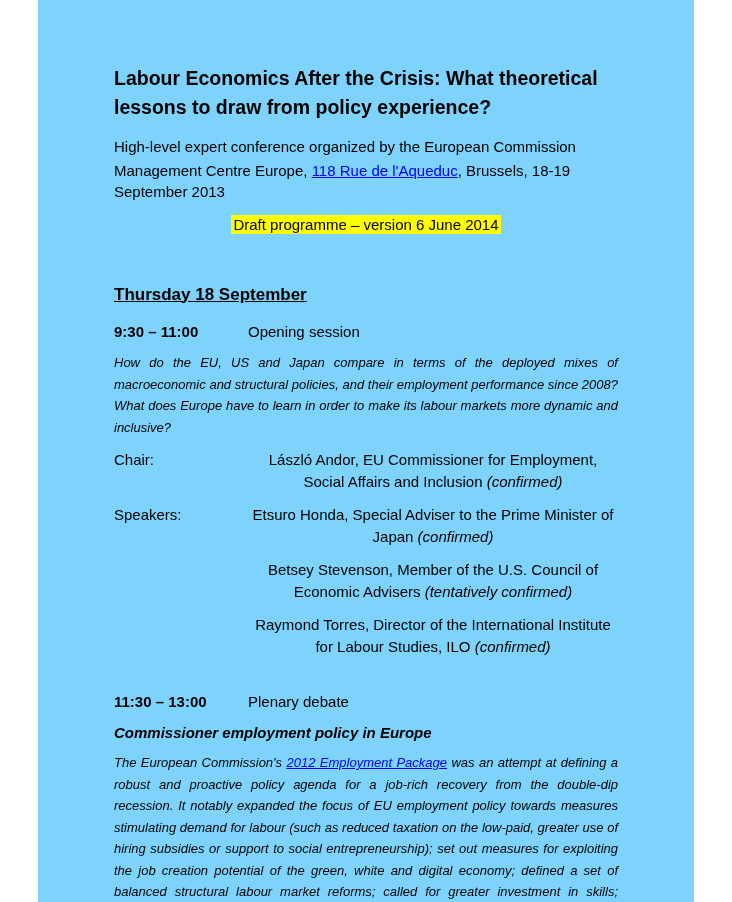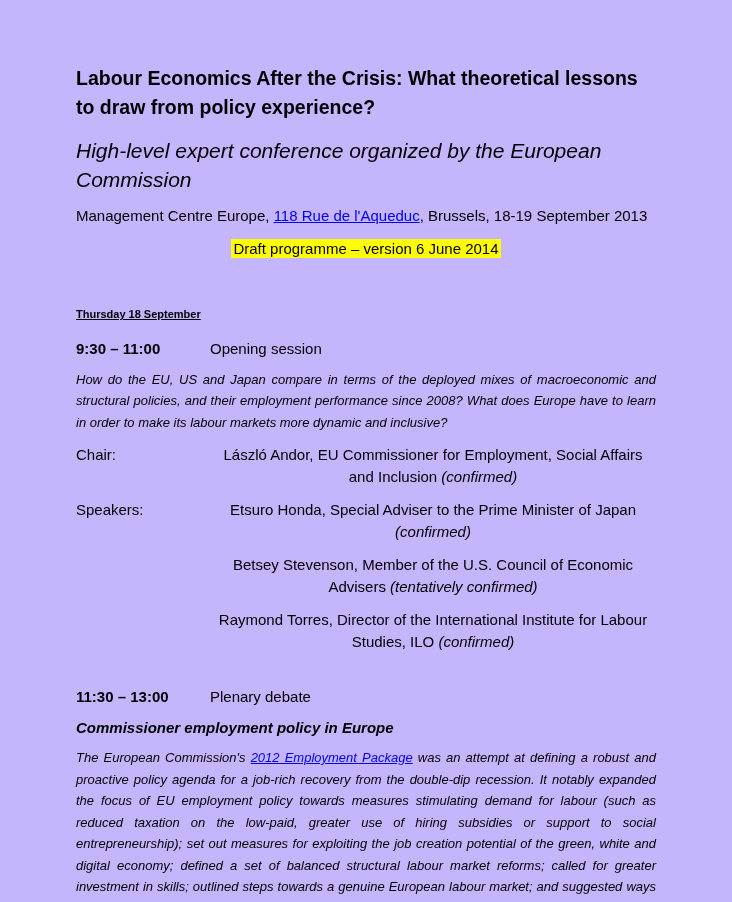--- a/index.html
+++ b/index.html
@@ -1,38 +1,37 @@
 <!DOCTYPE html>
 <html style="--link-color: #0000ee; --highlight: #ffff00;"><head>
 <meta charset="utf-8">
 <style>
   * { margin: 0; padding: 0; box-sizing: border-box; }
   html, body { background: #ffffff; }
   .page {
     position: relative;
-    width: 732px;
+    width: 656px;
     height: 902px;
     margin: 0 auto;
-    background: #c4b5fd;
+    background: #7dd3fc;
     font-family: "Liberation Sans", "DejaVu Sans", sans-serif;
     color: #000000;
     padding: 64px 76px 0 76px;
     overflow: hidden;
   }
   .doc-title {
     font-size: 19.5px;
     font-weight: bold;
     line-height: 1.5;
     margin-bottom: 13px;
   }
   .subtitle {
-    font-size: 21px;
-    font-style: italic;
+    font-size: 15px;
     line-height: 1.4;
-    margin-bottom: 11px;
+    margin-bottom: 3px;
   }
   .venue {
     font-size: 15px;
     line-height: 1.4;
     margin-bottom: 12px;
   }
   a.link {
     color: var(--link-color, #0000ee);
     text-decoration: underline;
     cursor: pointer;
@@ -43,21 +42,21 @@
     line-height: 1.4;
     margin-bottom: 48px;
   }
   .banner {
     background: var(--highlight, #ffff00);
     padding: 1px 2px;
     color: #000;
     text-align: center;
   }
   .day-heading {
-    font-size: 11px;
+    font-size: 17px;
     font-weight: bold;
     text-decoration: underline;
     line-height: 1.4;
     margin-bottom: 15px;
     margin-top: 24px;
   }
   .time-row {
     display: flex;
     font-size: 15px;
     line-height: 1.4;

